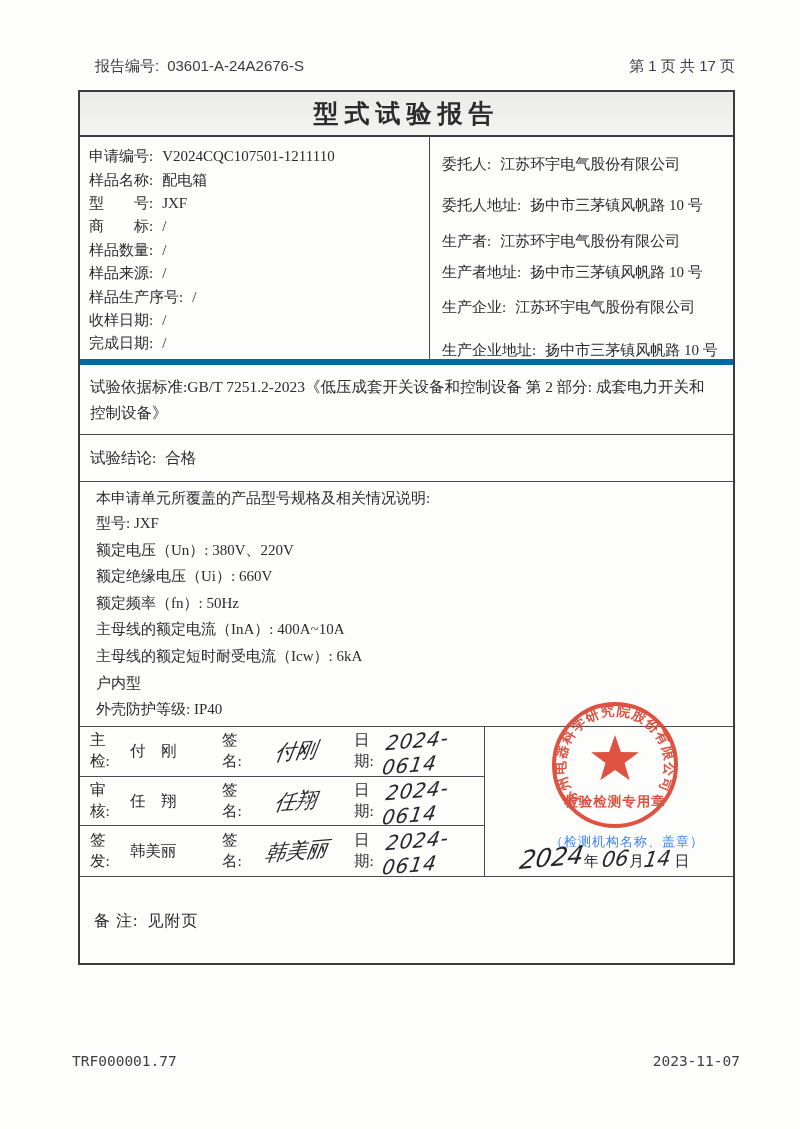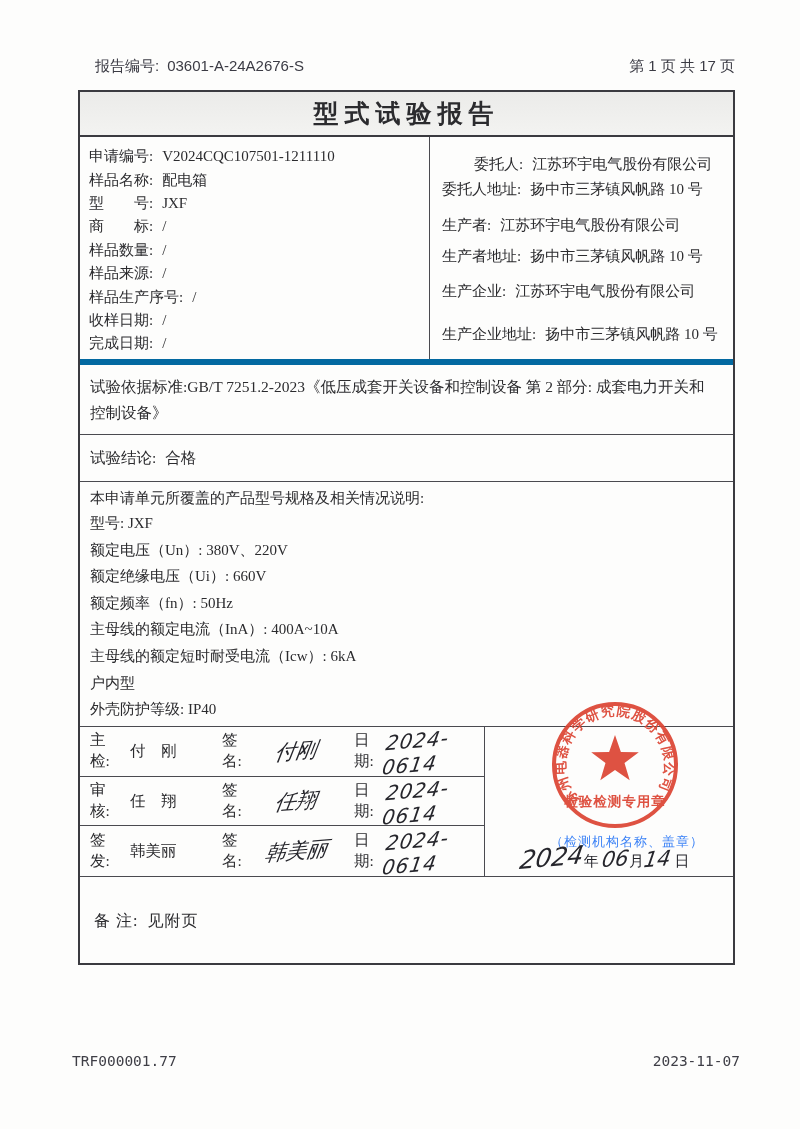--- a/index.html
+++ b/index.html
@@ -16,35 +16,35 @@
   .doc-table { position:absolute; left:78px; top:90px; width:657px; height:875px;
                border:2px solid #3b3b40; display:flex; flex-direction:column; }
   .title-row { height:45px; flex:none; display:flex; align-items:center; justify-content:center;
                font-size:25px; letter-spacing:6px; font-weight:600;
                background:linear-gradient(#ebebe9,#f3f3f1); border-bottom:2px solid #3b3b40; }
   .info-row { height:228px; flex:none; display:flex; border-bottom:6px solid #0369a1; }
   .info-left { width:350px; border-right:1px solid #4a4a50; padding:8px 0 0 9px; font-size:15px; }
   .info-left .line { height:23.4px; display:flex; align-items:center; white-space:pre; }
   .info-right { flex:1; padding:4px 0 0 12px; font-size:15px; }
   .info-right .line { display:flex; align-items:center; white-space:pre; height:22px; }
-  .info-right .line:nth-child(1){ margin-top:12px;margin-left:32px; }
-  .info-right .line:nth-child(2){ margin-top:3px; }
+  .info-right .line:nth-child(1){ margin-top:12px; }
+  .info-right .line:nth-child(2){ margin-top:19px; }
   .info-right .line:nth-child(3){ margin-top:14px; }
   .info-right .line:nth-child(4){ margin-top:9px; }
   .info-right .line:nth-child(5){ margin-top:13px; }
   .info-right .line:nth-child(6){ margin-top:21px; }
   .lbl { white-space:pre; }
   .val { margin-left:9px; white-space:pre; }
 
   .standard-row { height:70px; flex:none; border-bottom:1px solid #4a4a50;
                   padding:9px 28px 0 10px; font-size:15.5px; line-height:26px; }
   .conclusion-row { height:47px; flex:none; border-bottom:1px solid #4a4a50;
                     padding:13px 0 0 10px; font-size:15.5px; display:flex; }
   .coverage-row { height:245px; flex:none; border-bottom:1px solid #4a4a50;
-                  padding:5px 0 0 10px; font-size:15px; }
+                  padding:5px 0 0 16px; font-size:15px; }
   .coverage-row .heading { line-height:23px; }
   .coverage-row .cov-line { line-height:26.6px; white-space:pre; }
 
   .sig-block { height:150px; flex:none; display:flex; border-bottom:1px solid #4a4a50; }
   .sig-left { width:405px; border-right:1px solid #4a4a50; display:flex; flex-direction:column; }
   .sig-row { height:50px; display:flex; align-items:center; padding-left:10px;
              font-size:15.5px; border-bottom:1px solid #4a4a50; }
   .sig-row:last-child { border-bottom:none; }
   .sig-name { margin-left:10px; width:78px; white-space:pre; }
   .sig-lab  { margin-left:26px; }

